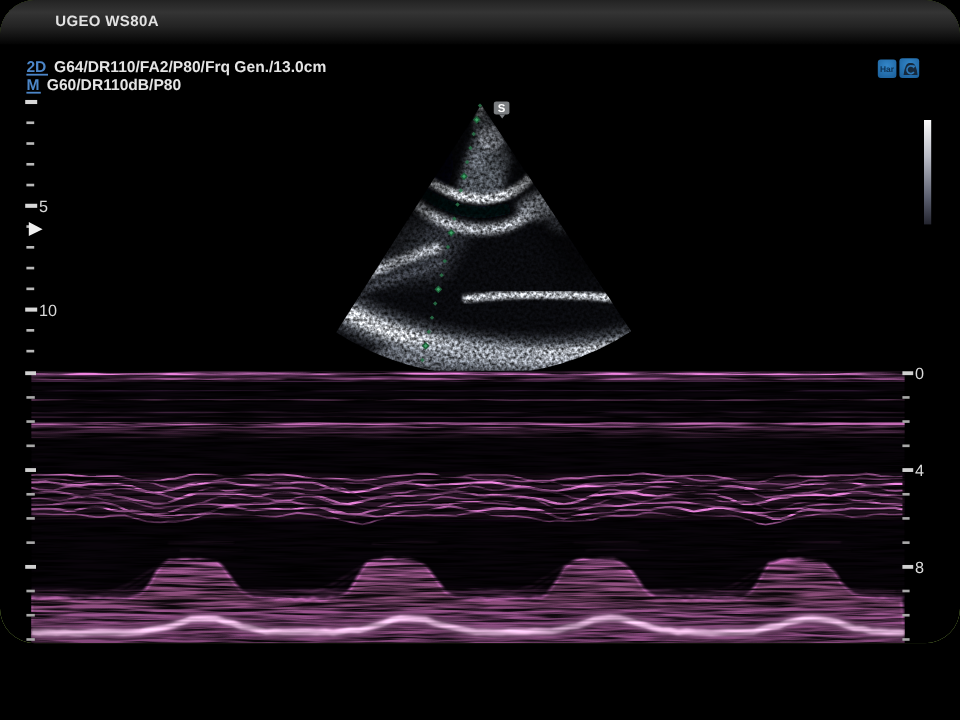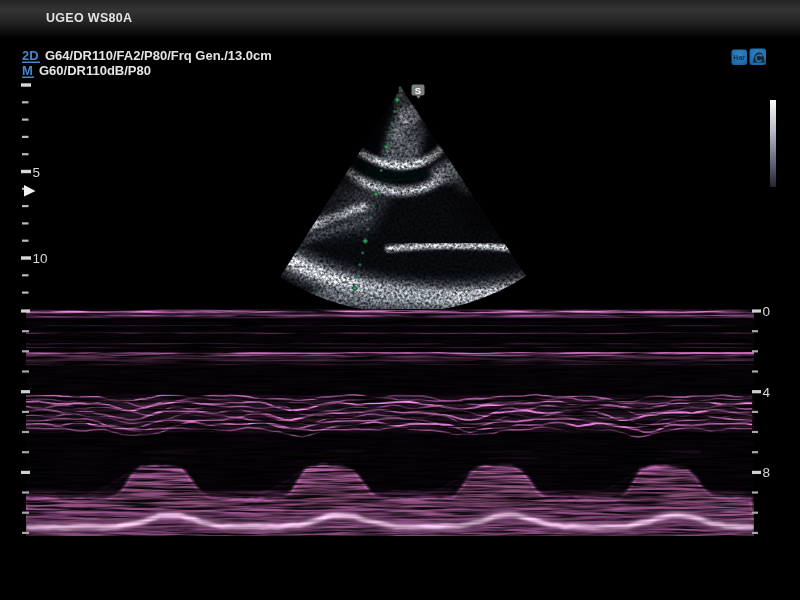--- a/index.html
+++ b/index.html
@@ -1,16 +1,16 @@
 <!DOCTYPE html>
 <html><head>
 <meta charset="utf-8">
 <style>
 html,body{margin:0;padding:0;background:#000;}
-#stage{position:relative;width:800px;height:536px;background:#bef264;overflow:hidden;font-family:"Liberation Sans",sans-serif;}
+#stage{position:relative;width:800px;height:536px;background:#bef264;overflow:hidden;font-family:"Liberation Sans",sans-serif;border-radius:29px;}
 </style>
 </head>
 <body>
 <div id="stage">
 <svg width="800" height="600" viewBox="0 0 800 600" xmlns="http://www.w3.org/2000/svg" font-family="Liberation Sans, sans-serif" style="position:absolute;left:0;top:0">
       <defs>
         <clipPath id="cpTop">
           <rect x="0" y="40" width="800" height="270"></rect>
         </clipPath>
         <clipPath id="cpSector">

